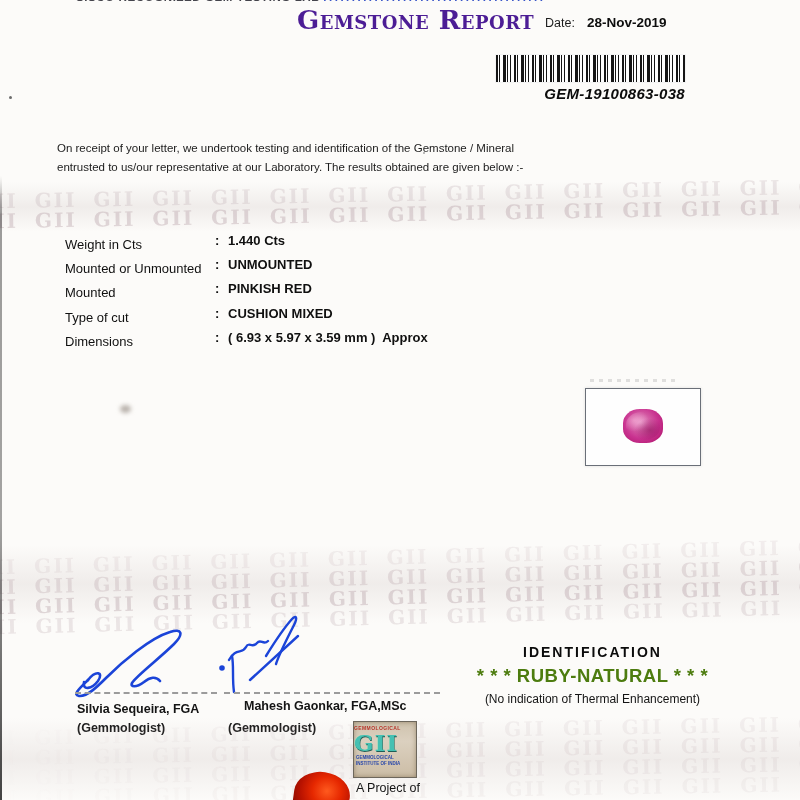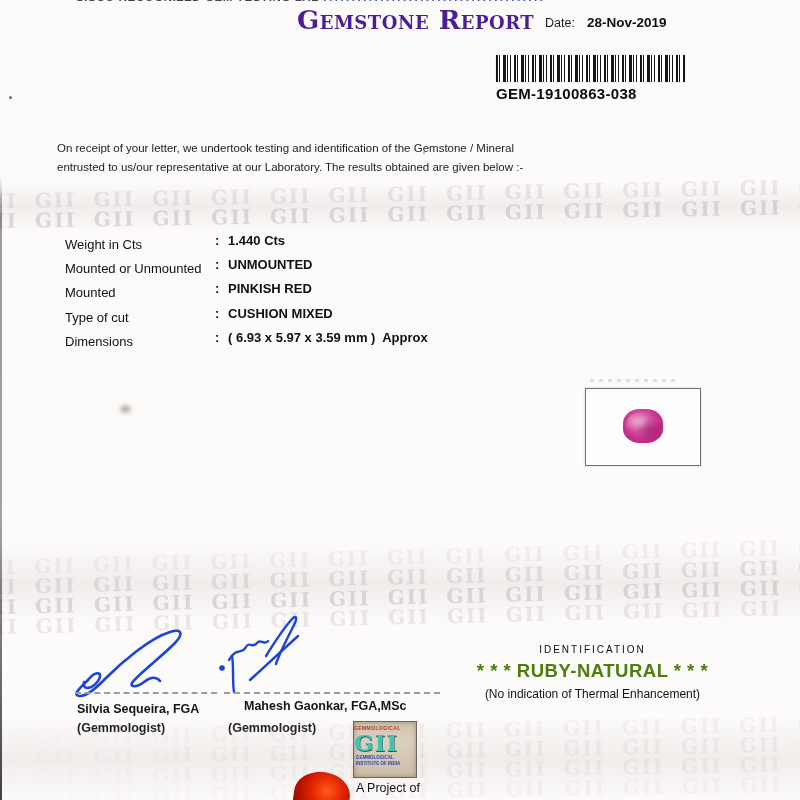--- a/index.html
+++ b/index.html
@@ -24,22 +24,22 @@
 
   .barcode {
     position:absolute; left:496px; top:55px; width:189px; height:27px;
     background:repeating-linear-gradient(90deg,
       #161616 0 2px, #fff 2px 3px, #161616 3px 4px, #fff 4px 7px,
       #161616 7px 10px, #fff 10px 11px, #161616 11px 12px, #fff 12px 14px,
       #161616 14px 15px, #fff 15px 18px);
     outline:1px solid #f3f3f3;
   }
   .barcode-text {
-    position:absolute; left:496px; top:85px; width:189px; text-align:left;
-    font-weight:bold; font-size:15px; letter-spacing:0.3px; color:#0c0c0c;
+    position:absolute; left:496px; top:85px; width:189px; text-align:right;
+    font-weight:bold; font-size:15px; letter-spacing:0.3px; color:#0c0c0c;font-style:italic;
   }
 
   .intro { position:absolute; left:57px; top:139px; margin:0; font-size:11.5px; line-height:18.5px; color:#1c1c1c; }
 
   
   .wm { position:absolute; left:-24px; width:870px; white-space:nowrap; overflow:hidden;
         font-family:"DejaVu Serif", serif; font-weight:bold; color:#b9a4aa; pointer-events:none; }
   .wm-row { font-size:20px; line-height:20px; height:20px; letter-spacing:2px; word-spacing:8px; overflow:hidden; }
   .wm-a { top:184px; transform:rotate(-1deg); }
   .wm-b { top:547px; transform:rotate(-1.4deg); }
@@ -77,21 +77,21 @@
   .dash-line { position:absolute; top:692px; border-top:2px dashed #9b9b9b; height:0; }
   .dash1 { left:75px;  width:142px; }
   .dash2 { left:224px; width:216px; }
   .sig-name { position:absolute; font-size:12.5px; font-weight:bold; color:#141414; white-space:nowrap; }
   .sig-role { position:absolute; font-size:12.5px; font-weight:bold; color:#141414; white-space:nowrap; }
   .n1 { left:77px;  top:702px; } .r1 { left:77px;  top:721px; }
   .n2 { left:228px; top:699px;padding-left:16px; } .r2 { left:228px; top:721px; }
 
   
   .ident { position:absolute; left:455px; top:644px; width:275px; text-align:center; }
-  .ident-heading { font-size:10px; font-weight:normal; letter-spacing:2px; color:#0b0b0b; }
+  .ident-heading { font-size:14px; font-weight:bold; letter-spacing:2px; color:#0b0b0b; }
   .ident-result  { font-size:18.5px; font-weight:bold; color:#4d7c0f; letter-spacing:0.5px; margin-top:5px; white-space:nowrap; }
   .ident-note    { font-size:12px; color:#141414; margin-top:5px; white-space:nowrap; }
 
   
   .stamp { position:absolute; left:353px; top:721px; width:62px; height:55px; overflow:hidden;
            background:linear-gradient(180deg,#cfc3ae,#dbd0bf 35%,#ccbda6);
            border:1.5px solid #6d675c; box-shadow:inset 0 0 5px rgba(90,70,40,.45); }
   .stamp-top { font-size:5px; line-height:6px; margin-top:3px; color:#b53328; letter-spacing:.4px;
                font-weight:bold; filter:blur(.4px); }
   .stamp-gii { font-family:"DejaVu Serif", serif; font-size:23px; line-height:23px; font-weight:bold;

